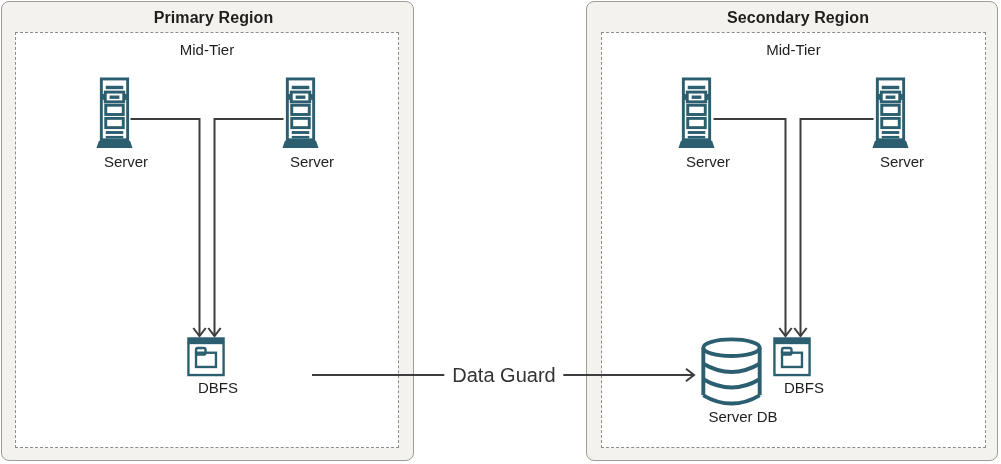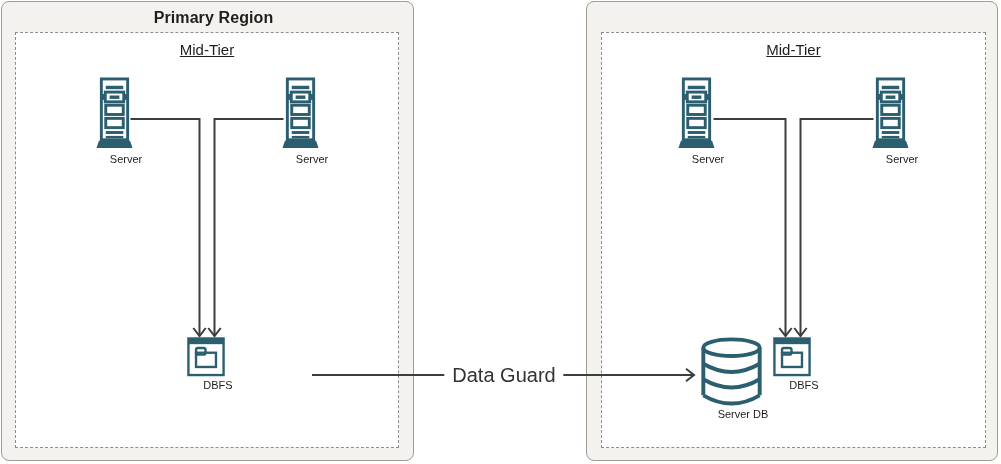--- a/index.html
+++ b/index.html
@@ -5,25 +5,25 @@
   :root{
     --icon:#2b5f70; --line:#3d3d3d; --card_bg:#f4f2ef;
     --card_border:#a19c96; --dashed_border:#8f8b85; --text:#201e1c;
   }
   *{box-sizing:border-box;}
   body{margin:0; background:#ffffff; font-family:"Liberation Sans", sans-serif; color:var(--text);}
   .canvas{position:relative; width:1001px; height:464px; background:#fff; overflow:hidden;}
   .card{position:absolute; background:var(--card_bg); border:1px solid var(--card_border); border-radius:8px;}
   .card h2{margin:0; padding-top:7px; text-align:center; font-size:16px; font-weight:700; color:var(--text); letter-spacing:.1px;padding-left:12px;}
   .midtier{position:absolute; background:#ffffff; border:1px dashed var(--dashed_border);}
-  .midtier-label{padding-top:8px; text-align:center; font-size:15px; color:var(--text);text-decoration:underline;}
+  .midtier-label{padding-top:8px; text-align:center; font-size:15px; color:var(--text);}
   .wires{position:absolute; left:0; top:0; pointer-events:none;}
   .wires path.wire{stroke:var(--line); stroke-width:2; fill:none;}
   .node{position:absolute; display:flex; flex-direction:column; align-items:center;}
-  .nlabel{font-size:11px; color:var(--text); margin-top:2px; white-space:nowrap;margin-left:24px;}
+  .nlabel{font-size:15px; color:var(--text); margin-top:2px; white-space:nowrap;margin-left:24px;}
   .dg-label{position:absolute; left:504px; top:375px; transform:translate(-50%,-50%);
             background:#ffffff; padding:1px 8px; font-size:20px; color:#333; white-space:nowrap;}
   .defs{position:absolute; width:0; height:0;}
 </style>
 </head>
 <body>
 
 <div class="canvas">
 
   <svg class="defs" aria-hidden="true">
@@ -58,20 +58,21 @@
   </svg>
 
   <section class="card" style="left:1px; top:1px; width:413px; height:460px;">
     <h2>Primary Region</h2>
     <div class="midtier" style="left:13px; top:30px; width:384px; height:416px;">
       <div class="midtier-label">Mid-Tier</div>
     </div>
   </section>
 
   <section class="card" style="left:586px; top:1px; width:412px; height:460px;">
+    <h2>Secondary Region</h2>
     <div class="midtier" style="left:14px; top:30px; width:385px; height:416px;">
       <div class="midtier-label">Mid-Tier</div>
     </div>
   </section>
 
   <svg class="wires" width="1001" height="464" viewBox="0 0 1001 464">
     <defs>
       <marker id="arrow" viewBox="-10 -8 12 16" refX="0" refY="0" markerWidth="12" markerHeight="16" orient="auto" markerUnits="userSpaceOnUse">
         <path d="M-8 -6.2 L0 0 L-8 6.2" fill="none" stroke="var(--line)" stroke-width="2"></path>
       </marker>

